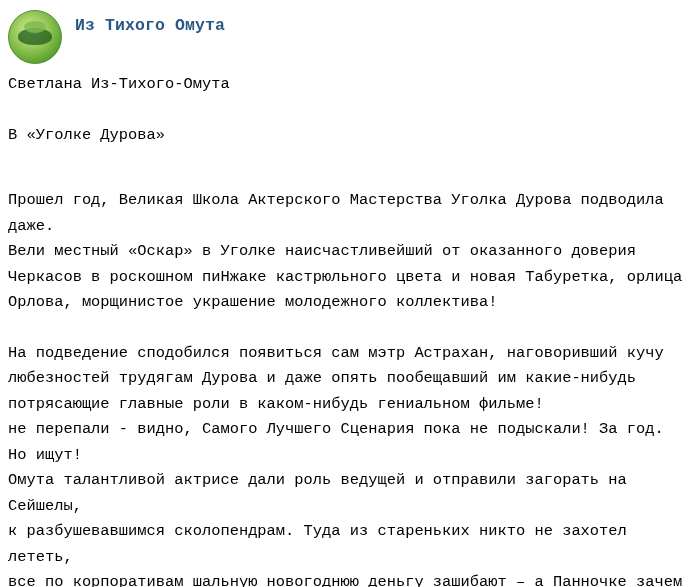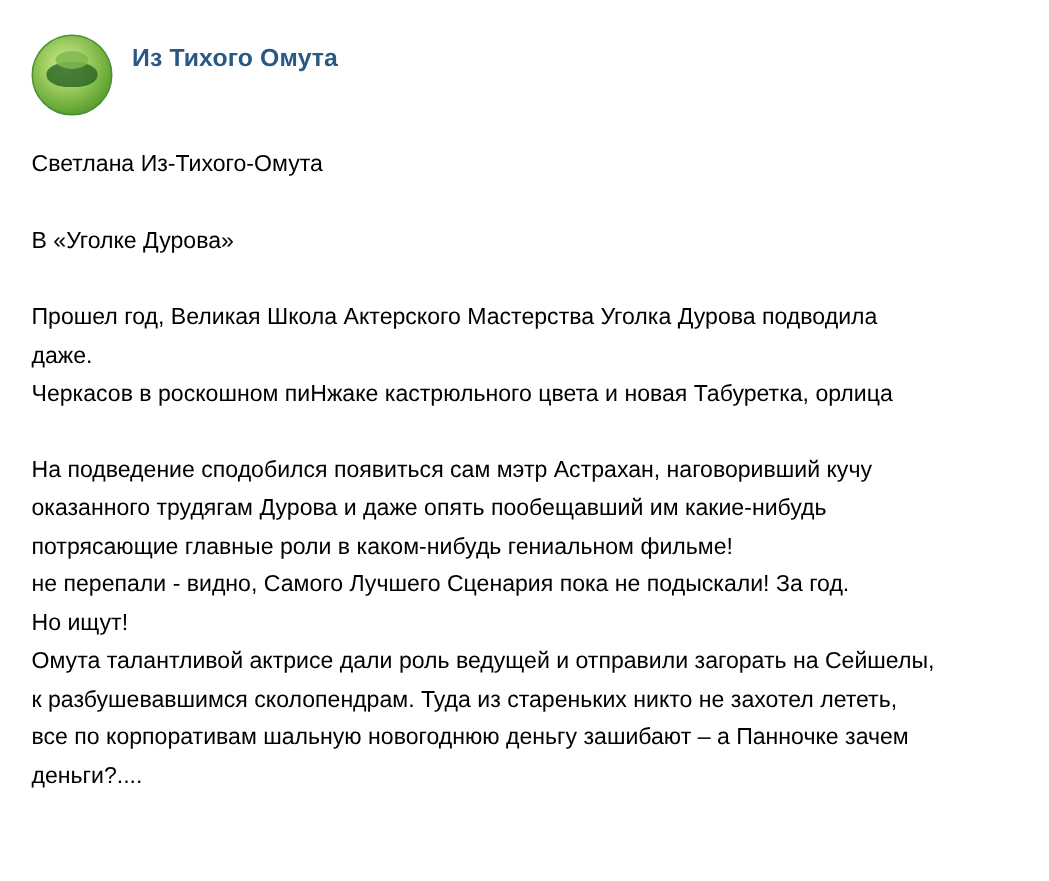--- a/index.html
+++ b/index.html
@@ -12,21 +12,22 @@
     height: 587px;
     font-family: "Liberation Sans", sans-serif;
     color: #000000;
     overflow: hidden;
   }
   .page {
     position: relative;
     width: 699px;
     height: 587px;
     box-sizing: border-box;
-    padding: 13px;
+    padding: 0;
+    font-family: Liberation Mono, monospace;
   }
   .header {
     display: flex;
     align-items: flex-start;
     padding: 10px 0 0 8px;
     height: 62px;
     box-sizing: border-box;
   }
   .avatar {
     width: 52px;
@@ -74,27 +75,27 @@
   .content {
     padding: 0 14px 0 8px;
     font-size: 15.4px;
     line-height: 25.5px;
     color: #000000;
   }
   .para {
     margin: 0 0 0 0;
   }
   .author {
-    margin-top: 22px;
+    margin-top: 10px;
   }
   .subject {
     margin-top: 25px;
   }
   .body-block {
-    margin-top: 26px;
+    margin-top: 40px;
   }
   .body-block.second {
     margin-top: 25px;
   }
   .line { display: block; }
 </style>
 </head>
 <body>
 
 <div class="page">
@@ -106,26 +107,28 @@
 
   <div class="content">
 
     <div class="para author">Светлана Из-Тихого-Омута</div>
 
     <div class="para subject">В «Уголке Дурова»</div>
 
     <div class="para body-block">
       <span class="line">Прошел год, Великая Школа Актерского Мастерства Уголка Дурова подводила</span>
       <span class="line">даже.</span>
+      <span class="line">Вели местный «Оскар» в Уголке наисчастливейший от оказанного доверия</span>
       <span class="line">Черкасов в роскошном пиНжаке кастрюльного цвета и новая Табуретка, орлица</span>
+      <span class="line">Орлова, морщинистое украшение молодежного коллектива!</span>
     </div>
 
     <div class="para body-block second">
       <span class="line">На подведение сподобился появиться сам мэтр Астрахан, наговоривший кучу</span>
-      <span class="line">оказанного трудягам Дурова и даже опять пообещавший им какие-нибудь</span>
+      <span class="line">любезностей трудягам Дурова и даже опять пообещавший им какие-нибудь</span>
       <span class="line">потрясающие главные роли в каком-нибудь гениальном фильме!</span>
       <span class="line">не перепали - видно, Самого Лучшего Сценария пока не подыскали! За год.</span>
       <span class="line">Но ищут!</span>
       <span class="line">Омута талантливой актрисе дали роль ведущей и отправили загорать на Сейшелы,</span>
       <span class="line">к разбушевавшимся сколопендрам. Туда из стареньких никто не захотел лететь,</span>
       <span class="line">все по корпоративам шальную новогоднюю деньгу зашибают – а Панночке зачем</span>
       <span class="line">деньги?....</span>
     </div>
 
   </div>

